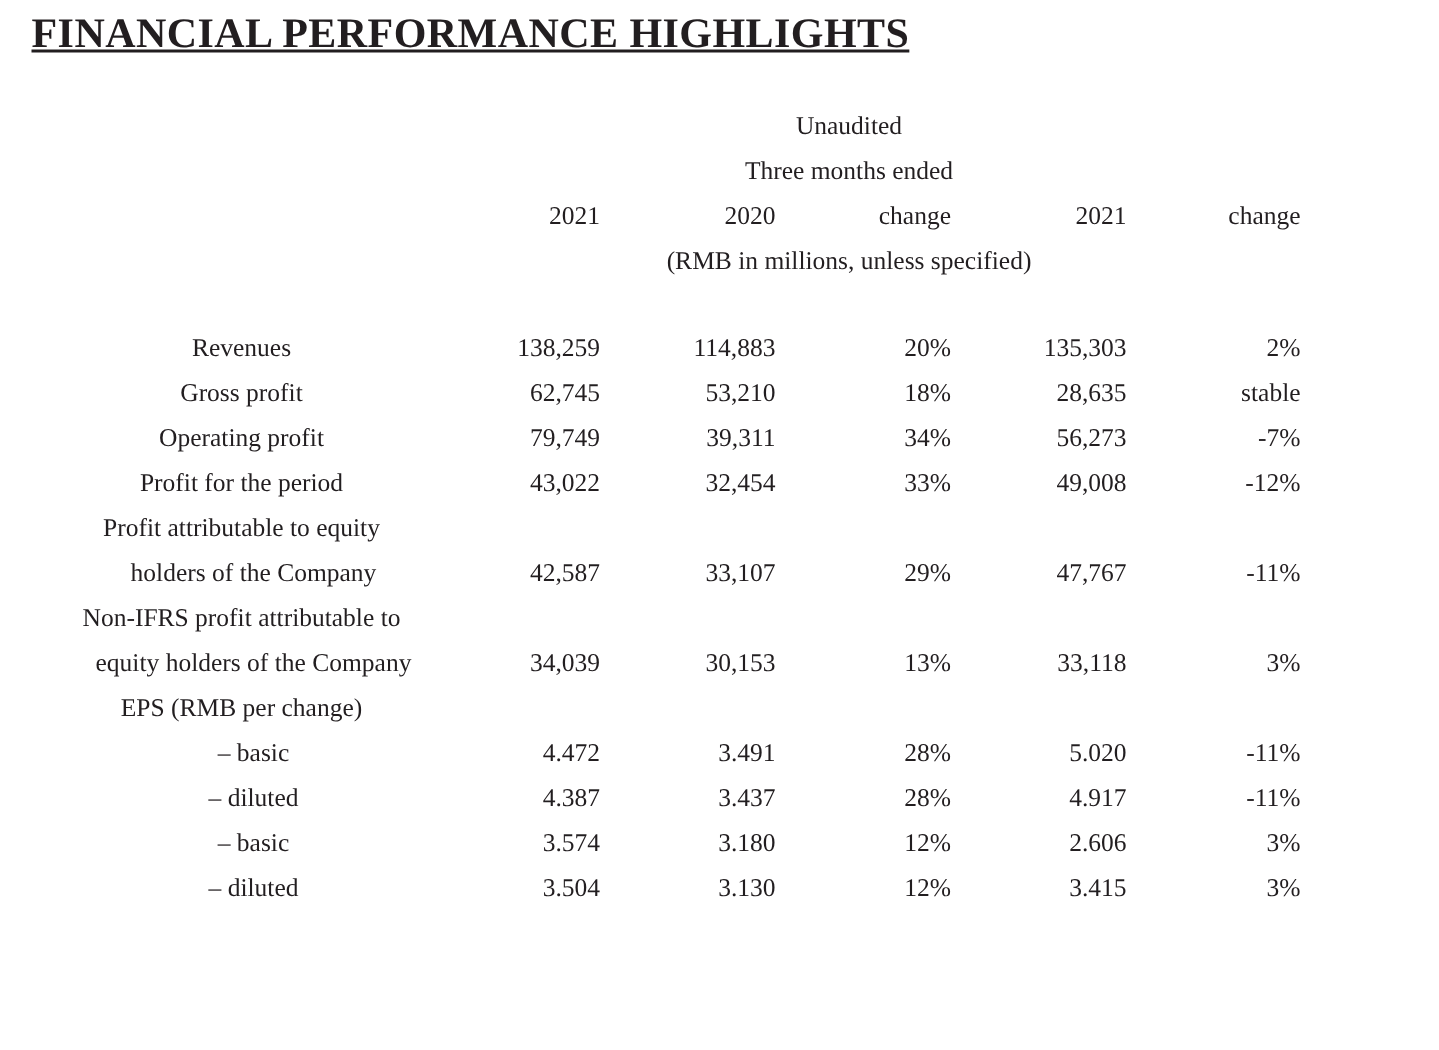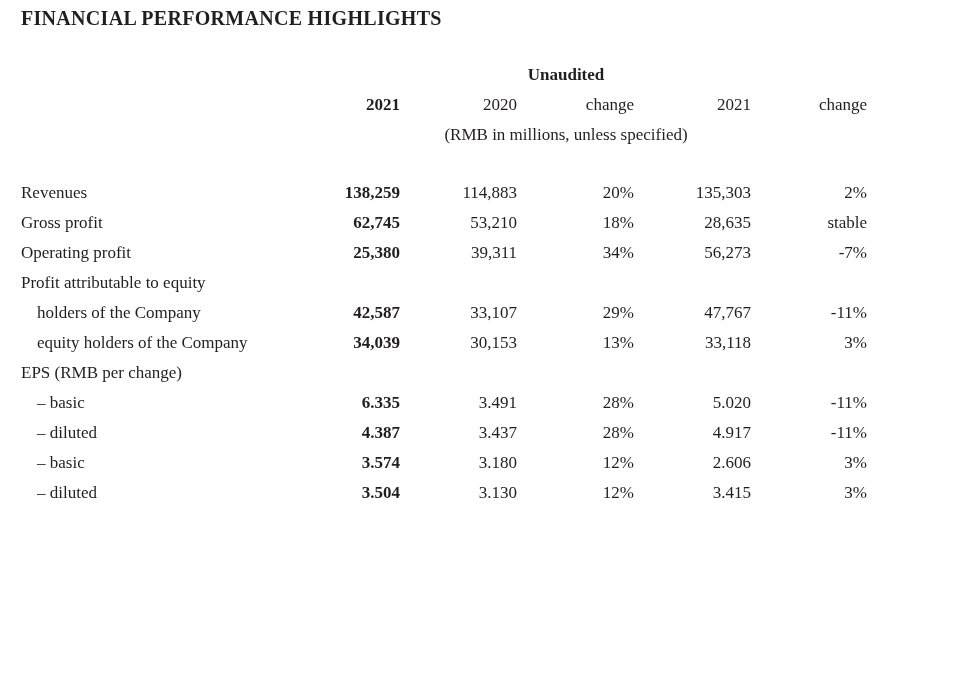--- a/index.html
+++ b/index.html
@@ -11,56 +11,57 @@
     width: 959px;
     height: 700px;
     font-family: "Liberation Serif", "DejaVu Serif", serif;
     color: #221e20;
     overflow: hidden;
   }
   .page {
     padding: 7px 0 0 21px;
   }
   h1.doc-title {
-    font-size: 20px;
+    font-size: 28px;
     font-weight: bold;
     margin: 0;
     letter-spacing: 0.3px;
     white-space: nowrap;
+    text-decoration: underline;
   }
   table.fin-table {
     border-collapse: collapse;
     table-layout: fixed;
     width: 846px;
     margin-top: 30px;
   }
   td {
     height: 30px;
     padding: 0;
     font-size: 17px;
     vertical-align: middle;
     overflow: visible;
   }
   td.lbl {
-    text-align: left;
+    text-align: center;
     white-space: nowrap;
   }
   td.num {
     text-align: right;
     white-space: nowrap;
   }
   td.ctr {
     text-align: center;
     white-space: nowrap;
   }
   td.shift {
     padding-right: 36px;
   }
   .b {
-    font-weight: bold;
+    font-weight: normal;
   }
   td.indent {
     padding-left: 16px;
   }
   tr.spacer-row td {
     height: 28px;
   }
 </style>
 </head>
 <body>
@@ -78,20 +79,24 @@
       <col style="width:117px">
       <col style="width:116px">
     </colgroup>
     <thead>
       <tr>
         <td class="lbl"></td>
         <td colspan="5" class="ctr b shift">Unaudited</td>
       </tr>
       <tr>
         <td class="lbl"></td>
+        <td colspan="5" class="ctr b shift">Three months ended</td>
+      </tr>
+      <tr>
+        <td class="lbl"></td>
         <td class="num b">2021</td>
         <td class="num">2020</td>
         <td class="num">change</td>
         <td class="num">2021</td>
         <td class="num">change</td>
       </tr>
       <tr>
         <td class="lbl"></td>
         <td colspan="5" class="ctr shift">(RMB in millions, unless specified)</td>
       </tr>
@@ -111,61 +116,77 @@
         <tr>
           <td class="lbl">Gross profit</td>
           <td class="num b">62,745</td>
           <td class="num">53,210</td>
           <td class="num">18%</td>
           <td class="num">28,635</td>
           <td class="num">stable</td>
         </tr>
         <tr>
           <td class="lbl">Operating profit</td>
-          <td class="num b">25,380</td>
+          <td class="num b">79,749</td>
           <td class="num">39,311</td>
           <td class="num">34%</td>
           <td class="num">56,273</td>
           <td class="num">-7%</td>
+        </tr>
+        <tr>
+          <td class="lbl">Profit for the period</td>
+          <td class="num b">43,022</td>
+          <td class="num">32,454</td>
+          <td class="num">33%</td>
+          <td class="num">49,008</td>
+          <td class="num">-12%</td>
         </tr>
         <tr>
           <td class="lbl">Profit attributable to equity</td>
           <td class="num b"></td>
           <td class="num"></td>
           <td class="num"></td>
           <td class="num"></td>
           <td class="num"></td>
         </tr>
         <tr>
           <td class="lbl indent">holders of the Company</td>
           <td class="num b">42,587</td>
           <td class="num">33,107</td>
           <td class="num">29%</td>
           <td class="num">47,767</td>
           <td class="num">-11%</td>
         </tr>
         <tr>
+          <td class="lbl">Non-IFRS profit attributable to</td>
+          <td class="num b"></td>
+          <td class="num"></td>
+          <td class="num"></td>
+          <td class="num"></td>
+          <td class="num"></td>
+        </tr>
+        <tr>
           <td class="lbl indent">equity holders of the Company</td>
           <td class="num b">34,039</td>
           <td class="num">30,153</td>
           <td class="num">13%</td>
           <td class="num">33,118</td>
           <td class="num">3%</td>
         </tr>
         <tr>
           <td class="lbl">EPS (RMB per change)</td>
           <td class="num b"></td>
           <td class="num"></td>
           <td class="num"></td>
           <td class="num"></td>
           <td class="num"></td>
         </tr>
         <tr>
           <td class="lbl indent">– basic</td>
-          <td class="num b">6.335</td>
+          <td class="num b">4.472</td>
           <td class="num">3.491</td>
           <td class="num">28%</td>
           <td class="num">5.020</td>
           <td class="num">-11%</td>
         </tr>
         <tr>
           <td class="lbl indent">– diluted</td>
           <td class="num b">4.387</td>
           <td class="num">3.437</td>
           <td class="num">28%</td>

